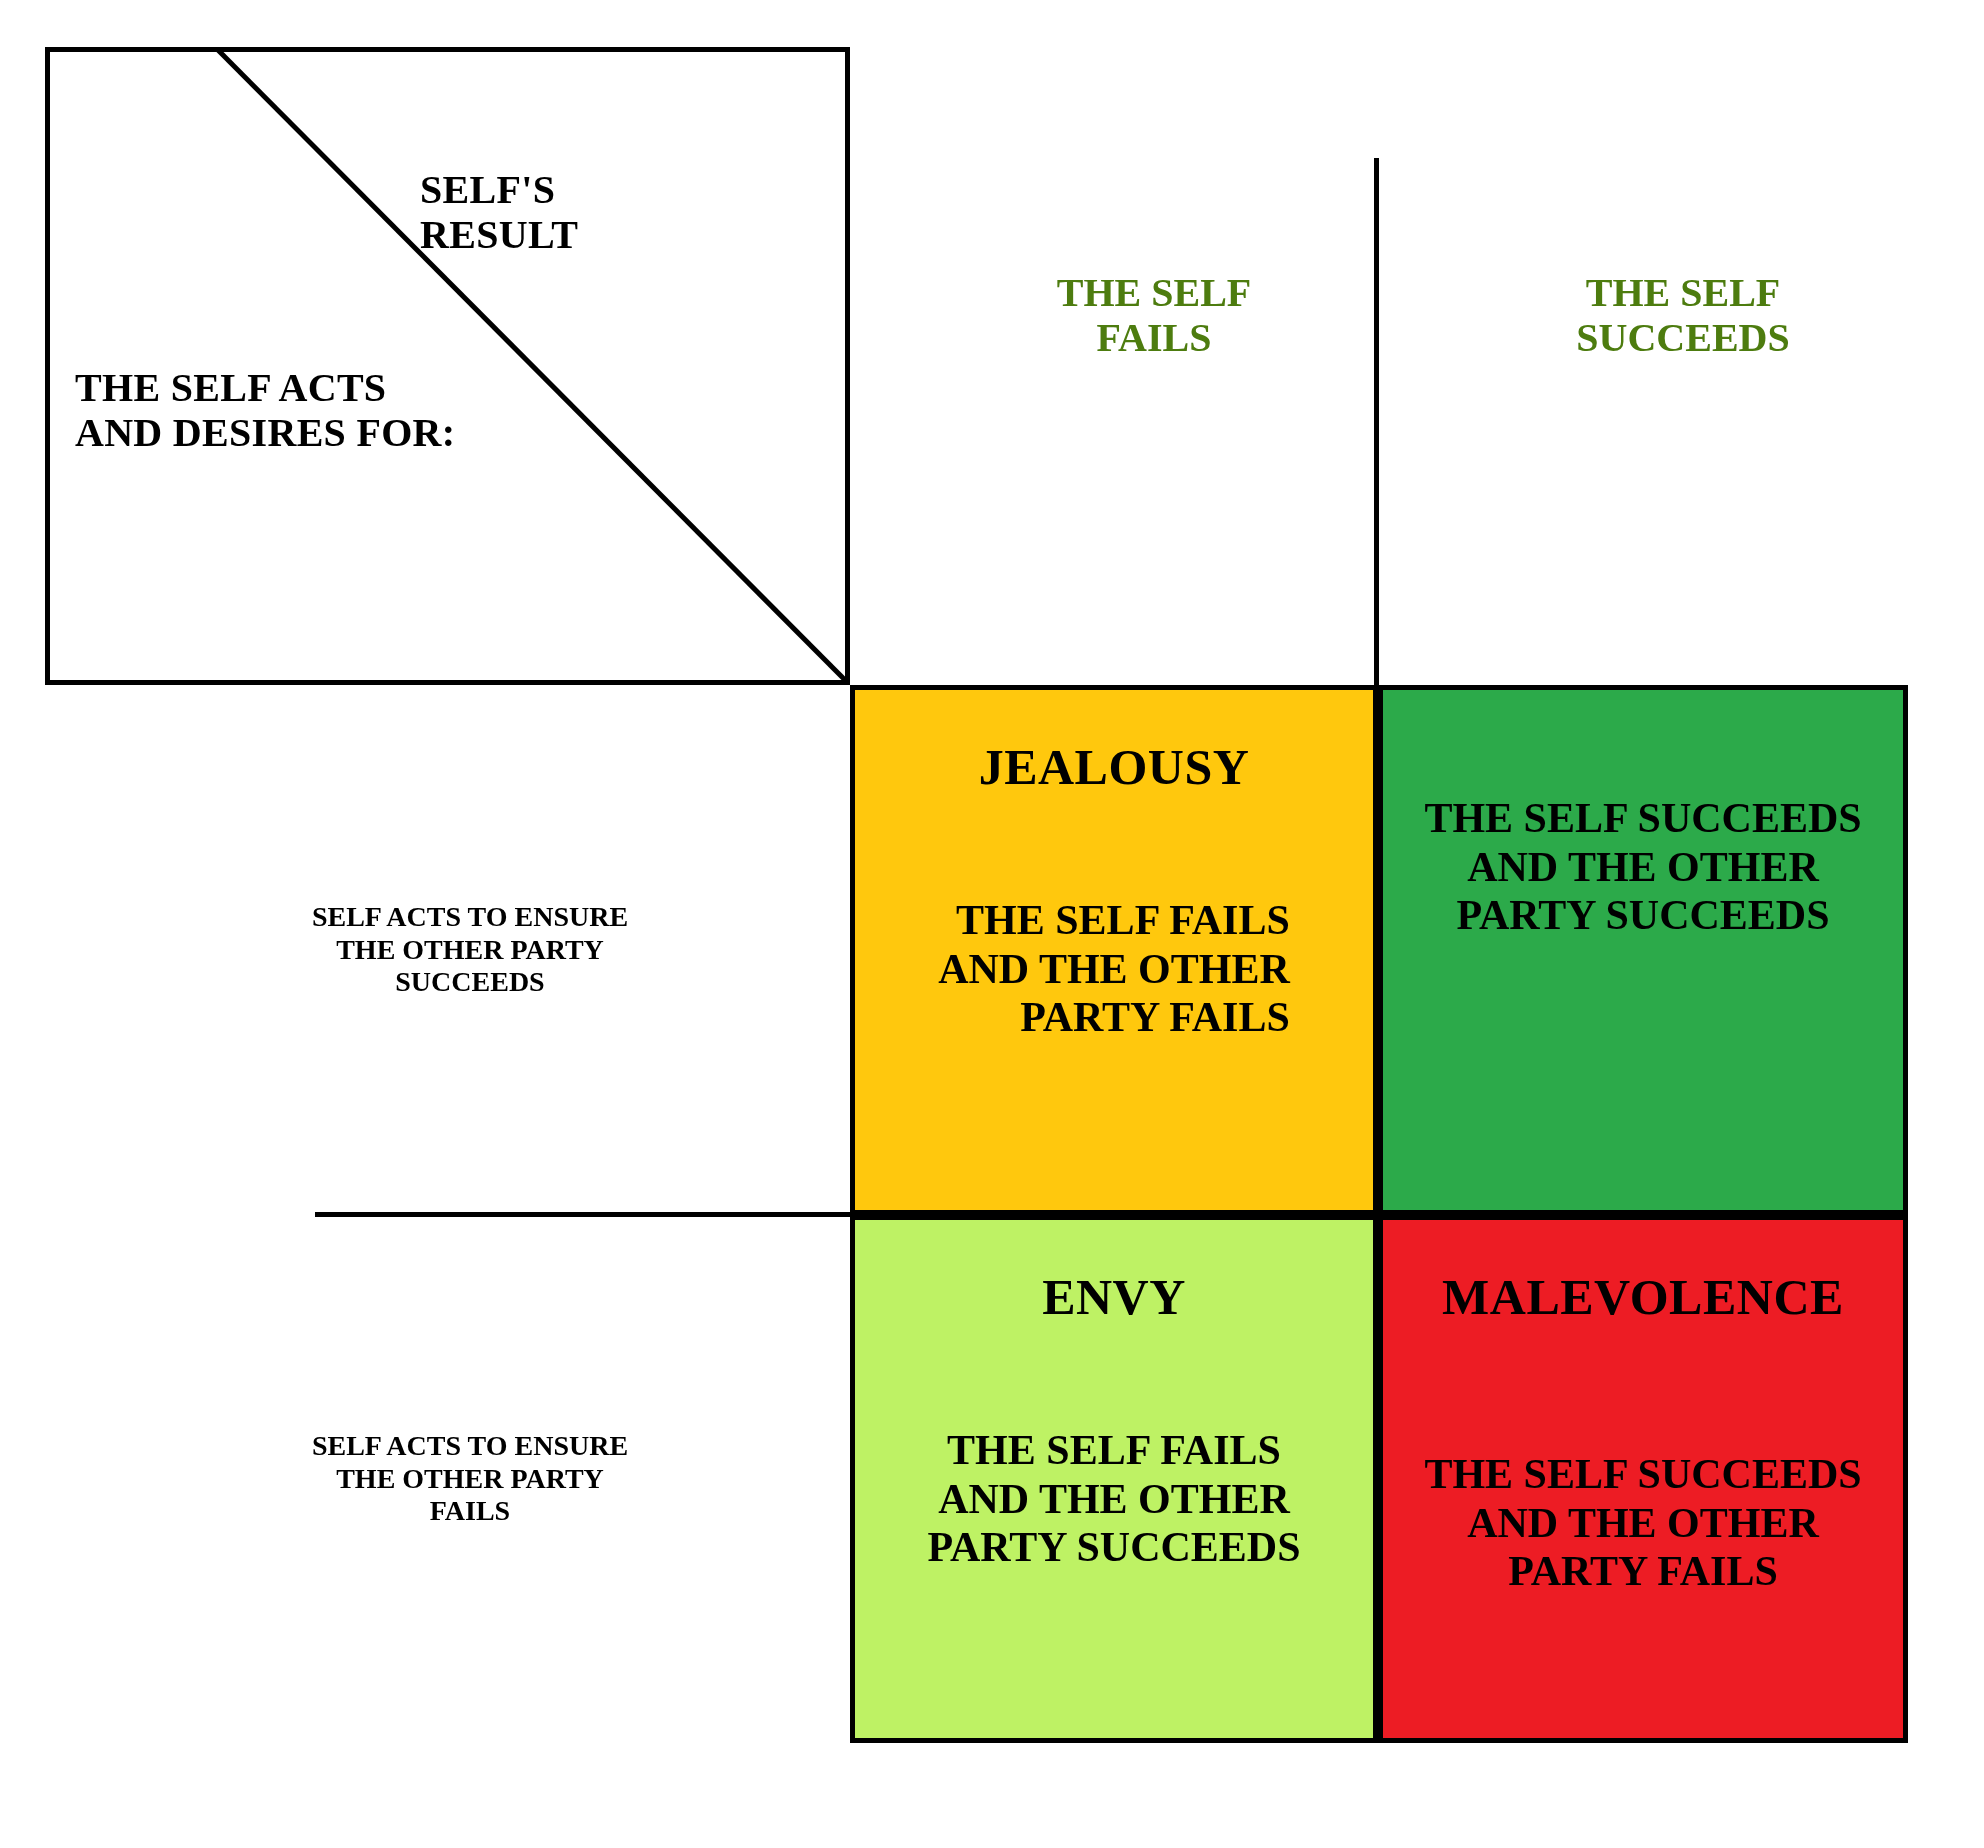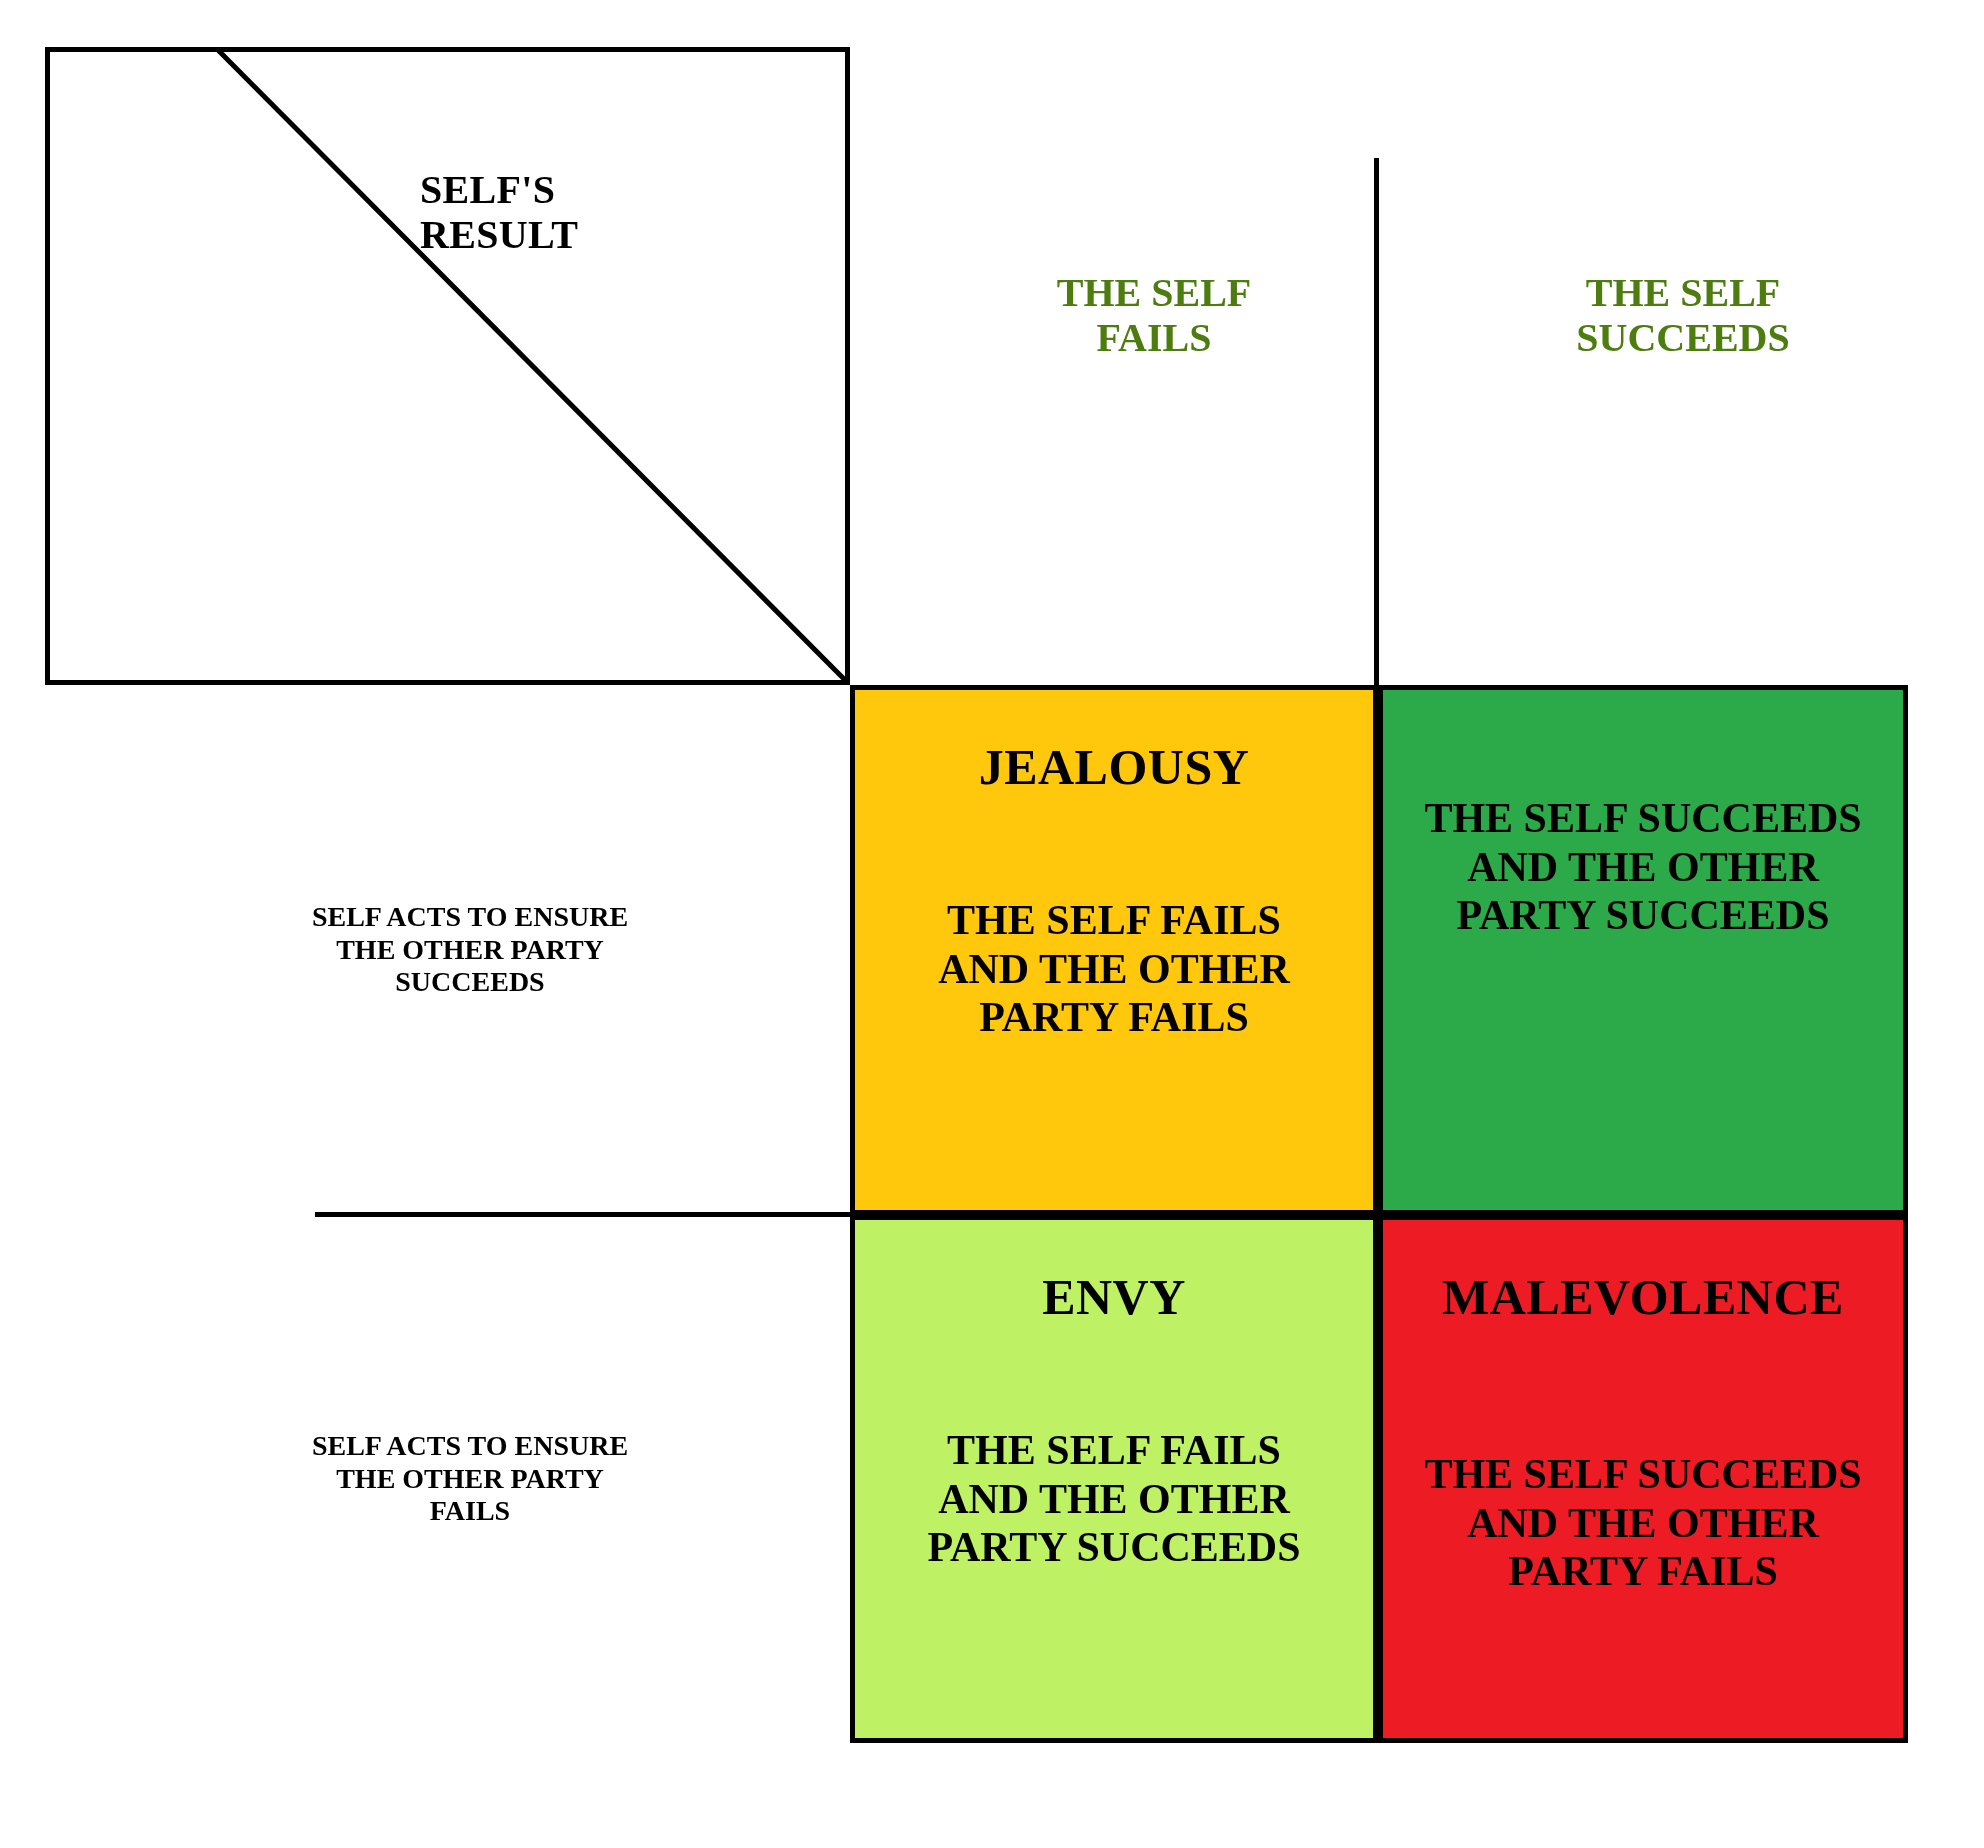--- a/index.html
+++ b/index.html
@@ -140,21 +140,21 @@
   .quadrant .q-desc {
     font-size: 42px;
     font-weight: bold;
     line-height: 1.16;
     white-space: pre-line;
     margin-top: 104px;
     padding: 0 12px;
   }
 
   #quadrant-jealousy {
-    left: 850px;  top: 685px;  width: 528px; height: 530px;
+    left: 850px;  top: 685px;  width: 528px; height: 530px; text-align: right;
   }
   #quadrant-benevolence {
     left: 1378px; top: 685px;  width: 530px; height: 530px;
   }
   #quadrant-envy {
     left: 850px;  top: 1215px; width: 528px; height: 528px;
   }
   #quadrant-malevolence {
     left: 1378px; top: 1215px; width: 530px; height: 528px; gap: 24px;
   }
@@ -166,20 +166,22 @@
 
   <div class="abs" id="corner-cell"></div>
 
   <svg class="abs" id="corner-diagonal" viewBox="0 0 805 638">
     <line x1="170" y1="0" x2="805" y2="638" stroke="#000000" stroke-width="5"></line>
   </svg>
 
   <div class="corner-label" id="corner-result-label">SELF'S
 RESULT</div>
 
+  <div class="corner-label" id="corner-acts-label">THE SELF ACTS
+AND DESIRES FOR:</div>
 
   <div class="col-header" id="col-header-fails">THE SELF
 FAILS</div>
 
   <div class="col-header" id="col-header-succeeds">THE SELF
 SUCCEEDS</div>
 
   <div class="abs" id="header-divider"></div>
 
   <div class="row-header" id="row-header-succeeds">SELF ACTS TO ENSURE

